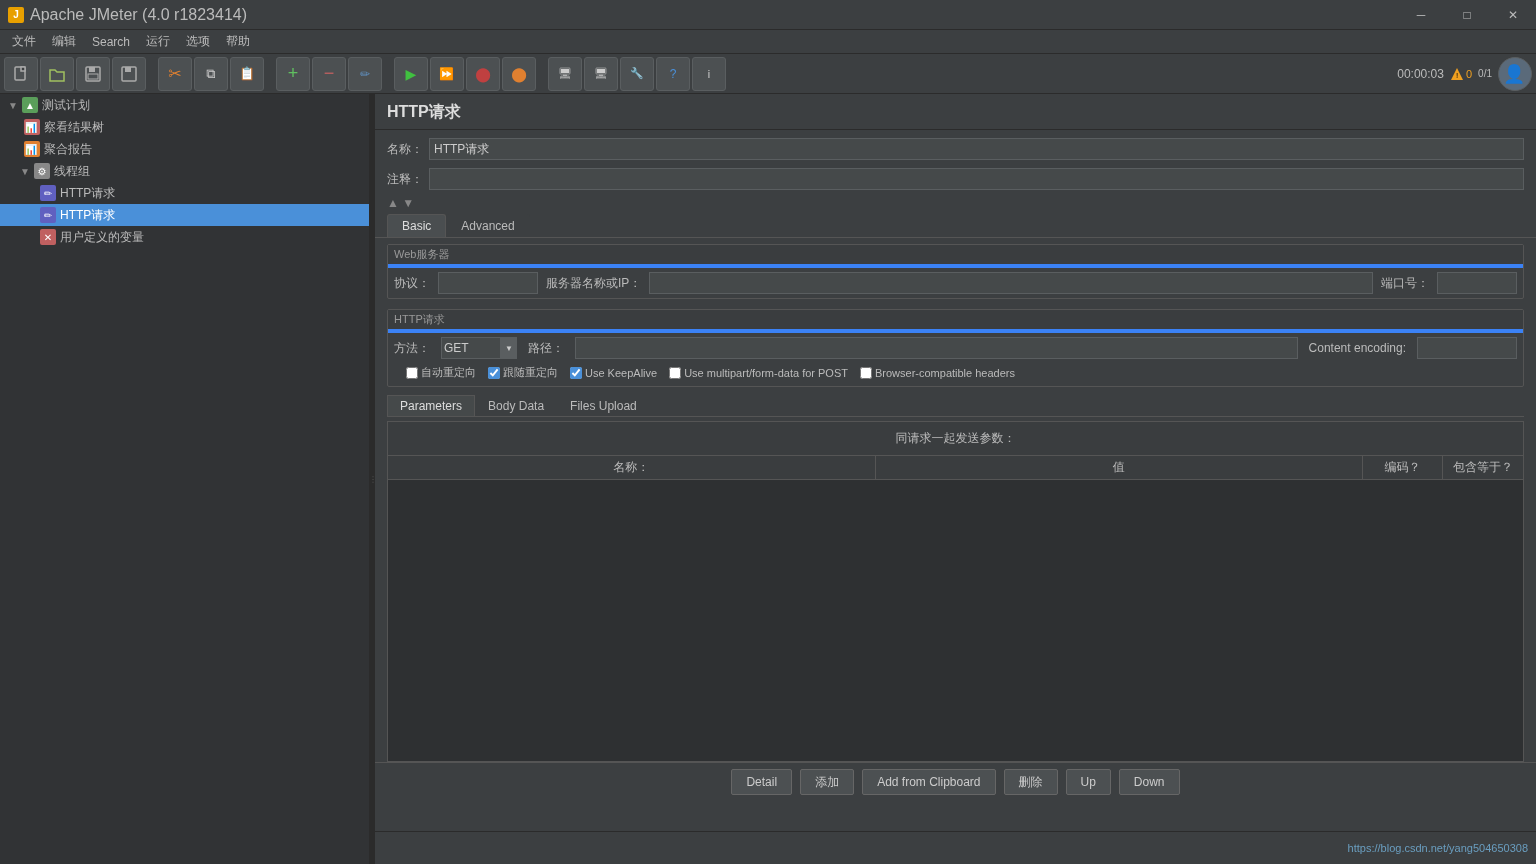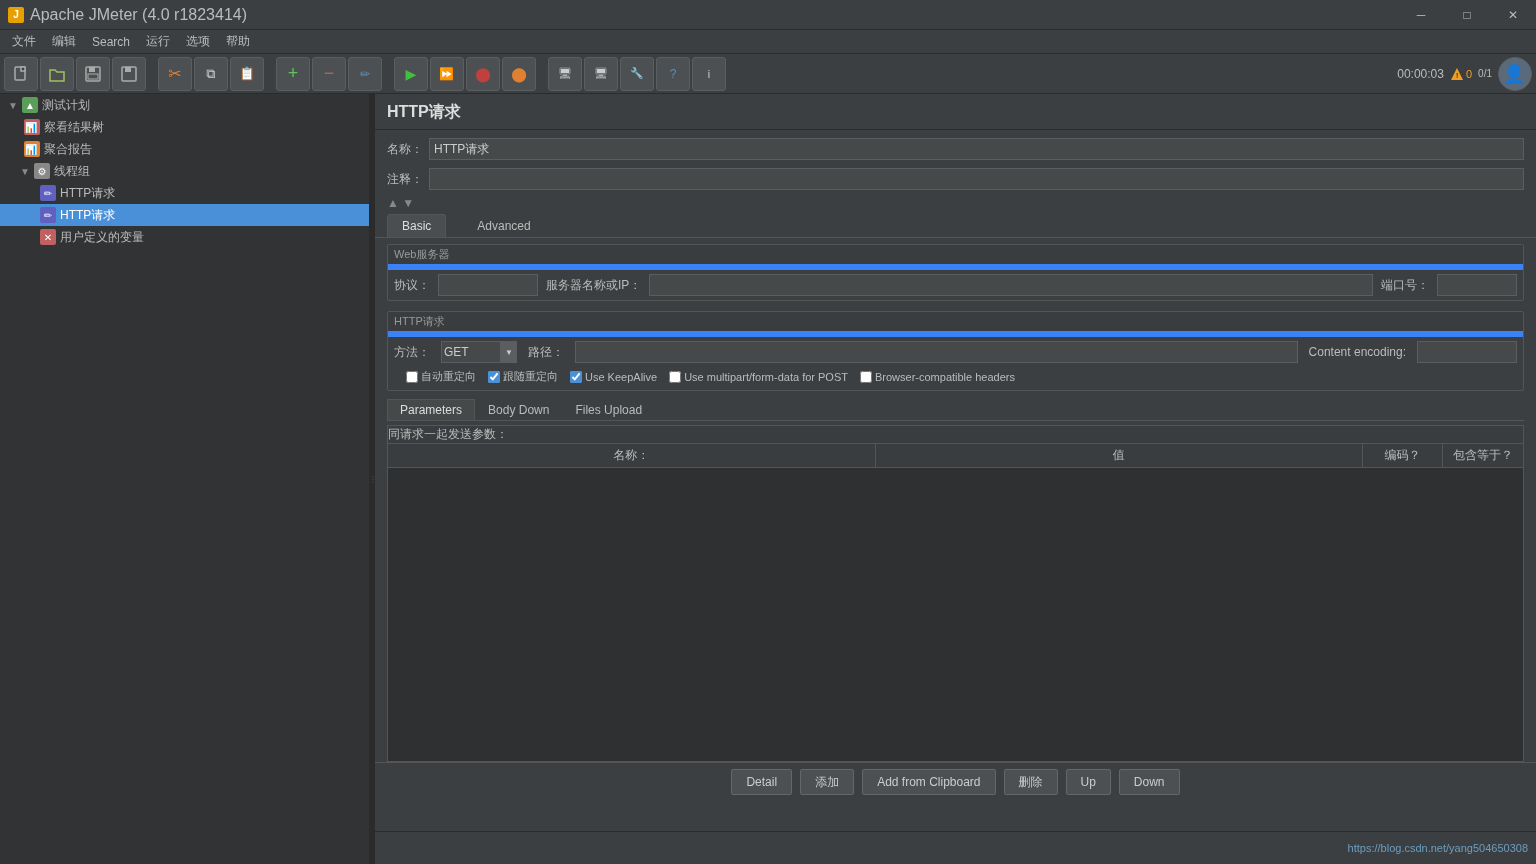--- a/index.html
+++ b/index.html
@@ -231,21 +231,21 @@
       outline: none;
     }
 
     
     .tabs-container {
       padding: 2px 12px 0;
       border-bottom: 1px solid #555;
     }
     .tabs {
       display: flex;
-      gap: 16px;
+      gap: 0;
     }
     .tab {
       padding: 4px 14px;
       font-size: 12px;
       cursor: pointer;
       color: #bbb;
       border: 1px solid transparent;
       border-bottom: none;
       border-radius: 3px 3px 0 0;
       background: #3c3f41;
@@ -259,21 +259,21 @@
     
     .section-group {
       border: 1px solid #555;
       margin: 6px 12px 4px;
       border-radius: 2px;
     }
     .section-title {
       font-size: 11px;
       color: #999;
       padding: 2px 6px;
-      border-bottom: 6px solid #3b82f6;
+      border-bottom: 4px solid #3b82f6;
       background: #3a3d3f;
     }
     .section-content {
       padding: 4px 6px;
     }
     .method-select-wrap {
       display: flex;
       align-items: center;
       gap: 0;
     }
@@ -370,21 +370,22 @@
     
     .params-section {
       flex: 1;
       display: flex;
       flex-direction: column;
       overflow: hidden;
       padding: 0 12px;
       margin-top: 4px;
     }
     .params-label {
-      padding: 0;
+      text-align: center;
+      padding: 8px;
       font-size: 12px;
       color: #bbb;
       border: 1px solid #555;
       border-bottom: none;
       background: #3a3d3f;
     }
     .params-table {
       flex: 1;
       border: 1px solid #555;
       overflow-y: auto;
@@ -675,21 +676,21 @@
               <input type="checkbox" style="">
               <span>Browser-compatible headers</span>
             </label>
           </div>
         </div>
       </div>
 
       <div class="sub-tabs-container">
         <div class="sub-tabs">
           <div class="sub-tab active">Parameters</div>
-          <div class="sub-tab">Body Down</div>
+          <div class="sub-tab">Body Data</div>
           <div class="sub-tab">Files Upload</div>
         </div>
       </div>
 
       <div class="params-section">
         <div class="params-label">同请求一起发送参数：</div>
         <div class="params-table">
           <div class="params-table-header">
             <div class="params-col-header">名称：</div>
             <div class="params-col-header">值</div>

